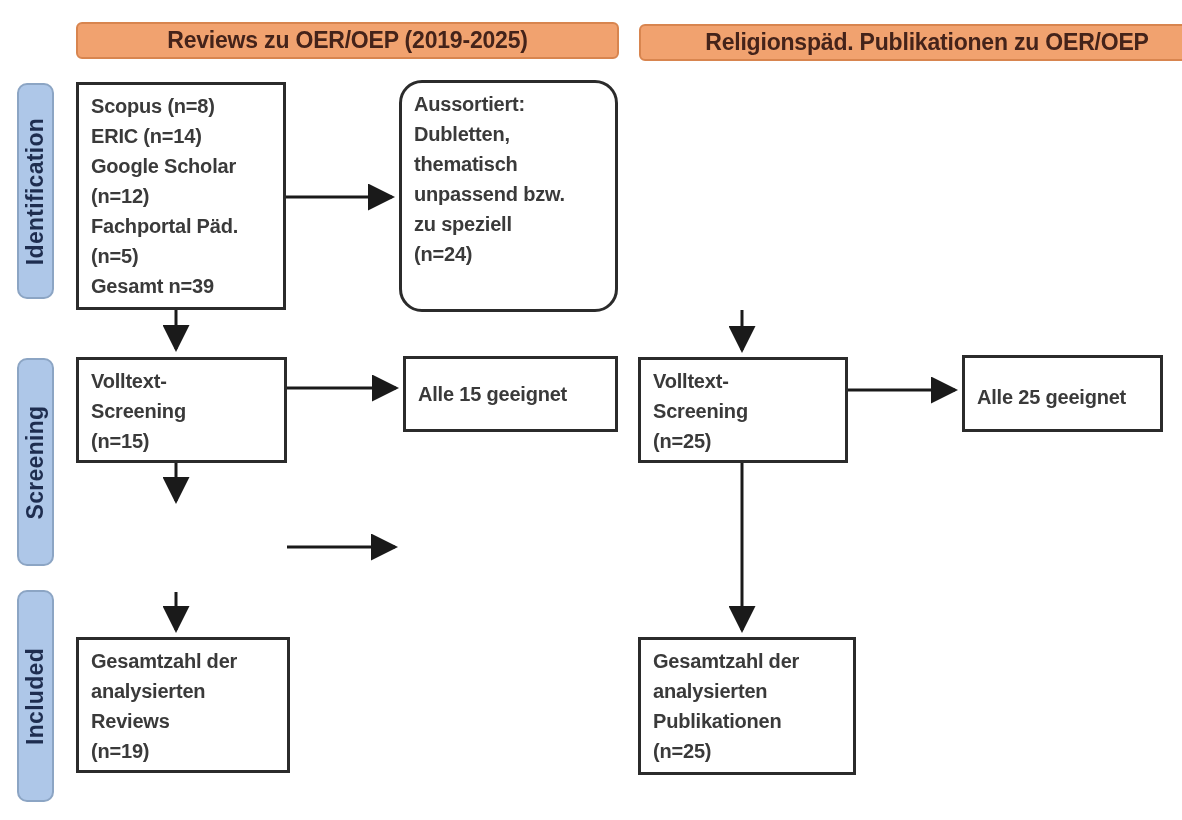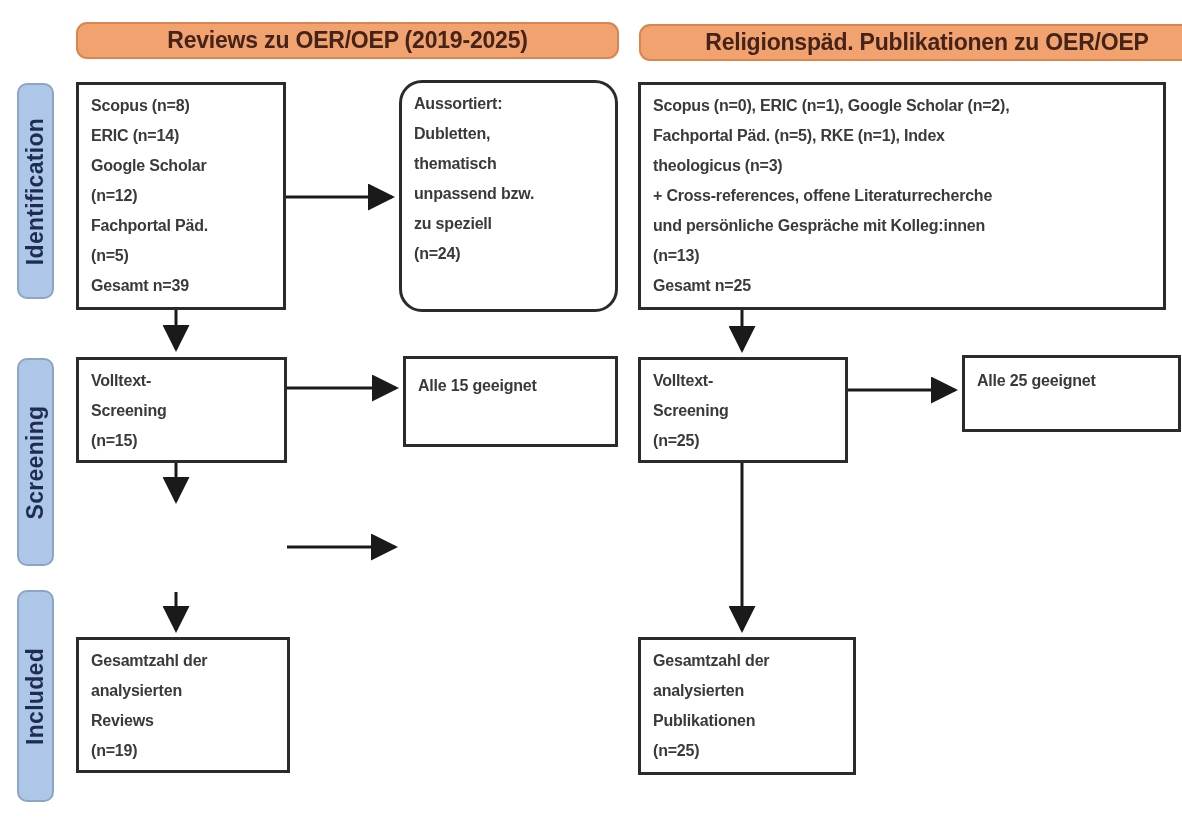--- a/index.html
+++ b/index.html
@@ -4,42 +4,42 @@
 <style>
   html,body { margin:0; padding:0; background:#ffffff; }
   .canvas {
     position:relative; width:1182px; height:820px; background:#ffffff;
     font-family:"Liberation Sans", sans-serif; overflow:hidden;
   }
   .col-header {
     position:absolute; display:flex; align-items:center; justify-content:center;
     background:var(--orange-fill,#f1a26f);
     border:2px solid var(--orange-border,#d8854f);
-    border-radius:11px;
+    border-radius:6px;
     color:var(--header-text,#44231a);
     font-size:23px; font-weight:700; letter-spacing:-0.2px;
     box-sizing:border-box; text-align:center;
   }
   .stage {
     position:absolute; display:flex; align-items:center; justify-content:center;
     background:var(--blue-fill,#aec7e8);
     border:2px solid var(--blue-border,#8ca5c4);
     border-radius:10px; box-sizing:border-box;
   }
   .stage span {
     transform:rotate(-90deg); white-space:nowrap;
     color:var(--blue-text,#1e2d4f);
     font-size:23px; font-weight:700; letter-spacing:0.3px;
   }
   .box {
     position:absolute; box-sizing:border-box;
     background:#ffffff;
     border:3px solid var(--box-border,#2b2b2b);
     color:var(--box-text,#3a3a3a);
-    font-size:16px; font-weight:700; line-height:30px; letter-spacing:-0.2px;
+    font-size:20px; font-weight:700; line-height:30px; letter-spacing:-0.2px;
     padding:6px 8px 4px 12px;
     white-space:pre-line;
   }
   .arrows { position:absolute; left:0; top:0; width:1182px; height:820px; pointer-events:none; }
   .arrows line { stroke:var(--arrow,#1a1a1a); stroke-width:3; }
 </style>
 </head>
 <body>
 
 <div class="canvas">
@@ -66,37 +66,30 @@
 Gesamt n=39</div>
   <div class="box" style="left:399px; top:80px; width:219px; height:232px;border-radius:23px;">Aussortiert:
 Dubletten,
 thematisch
 unpassend bzw.
 zu speziell
 (n=24)</div>
   <div class="box" style="left:76px; top:357px; width:211px; height:106px;">Volltext-
 Screening
 (n=15)</div>
-  <div class="box" style="left:403px; top:356px; width:215px; height:91px; padding-top:12px;">Alle 15 geeignet</div>
+  <div class="box" style="left:403px; top:356px; width:215px; height:76px; padding-top:20px;">Alle 15 geeignet</div>
   <div class="box" style="left:76px; top:637px; width:214px; height:136px;">Gesamtzahl der
 analysierten
 Reviews
 (n=19)</div>
 
-  <div class="box" style="left:638px; top:82px; width:528px; height:228px;">Scopus (n=0), ERIC (n=1), Google Scholar (n=2),
-Fachportal Päd. (n=5), RKE (n=1), Index
-theologicus (n=3)
-+ Cross-references, offene Literaturrecherche
-und persönliche Gespräche mit Kolleg:innen
-(n=13)
-Gesamt n=25</div>
   <div class="box" style="left:638px; top:357px; width:210px; height:106px;">Volltext-
 Screening
 (n=25)</div>
-  <div class="box" style="left:962px; top:355px; width:219px; height:77px; padding-top:8px;">Alle 25 geeignet</div>
+  <div class="box" style="left:962px; top:355px; width:201px; height:77px; padding-top:24px;">Alle 25 geeignet</div>
   <div class="box" style="left:638px; top:637px; width:218px; height:138px;">Gesamtzahl der
 analysierten
 Publikationen
 (n=25)</div>
 
   <svg class="arrows">
     <defs>
       <marker id="ah" markerWidth="9" markerHeight="9" refX="8" refY="4.5" orient="auto">
         <path d="M0,0 L9,4.5 L0,9 z" fill="#1a1a1a"></path>
       </marker>

